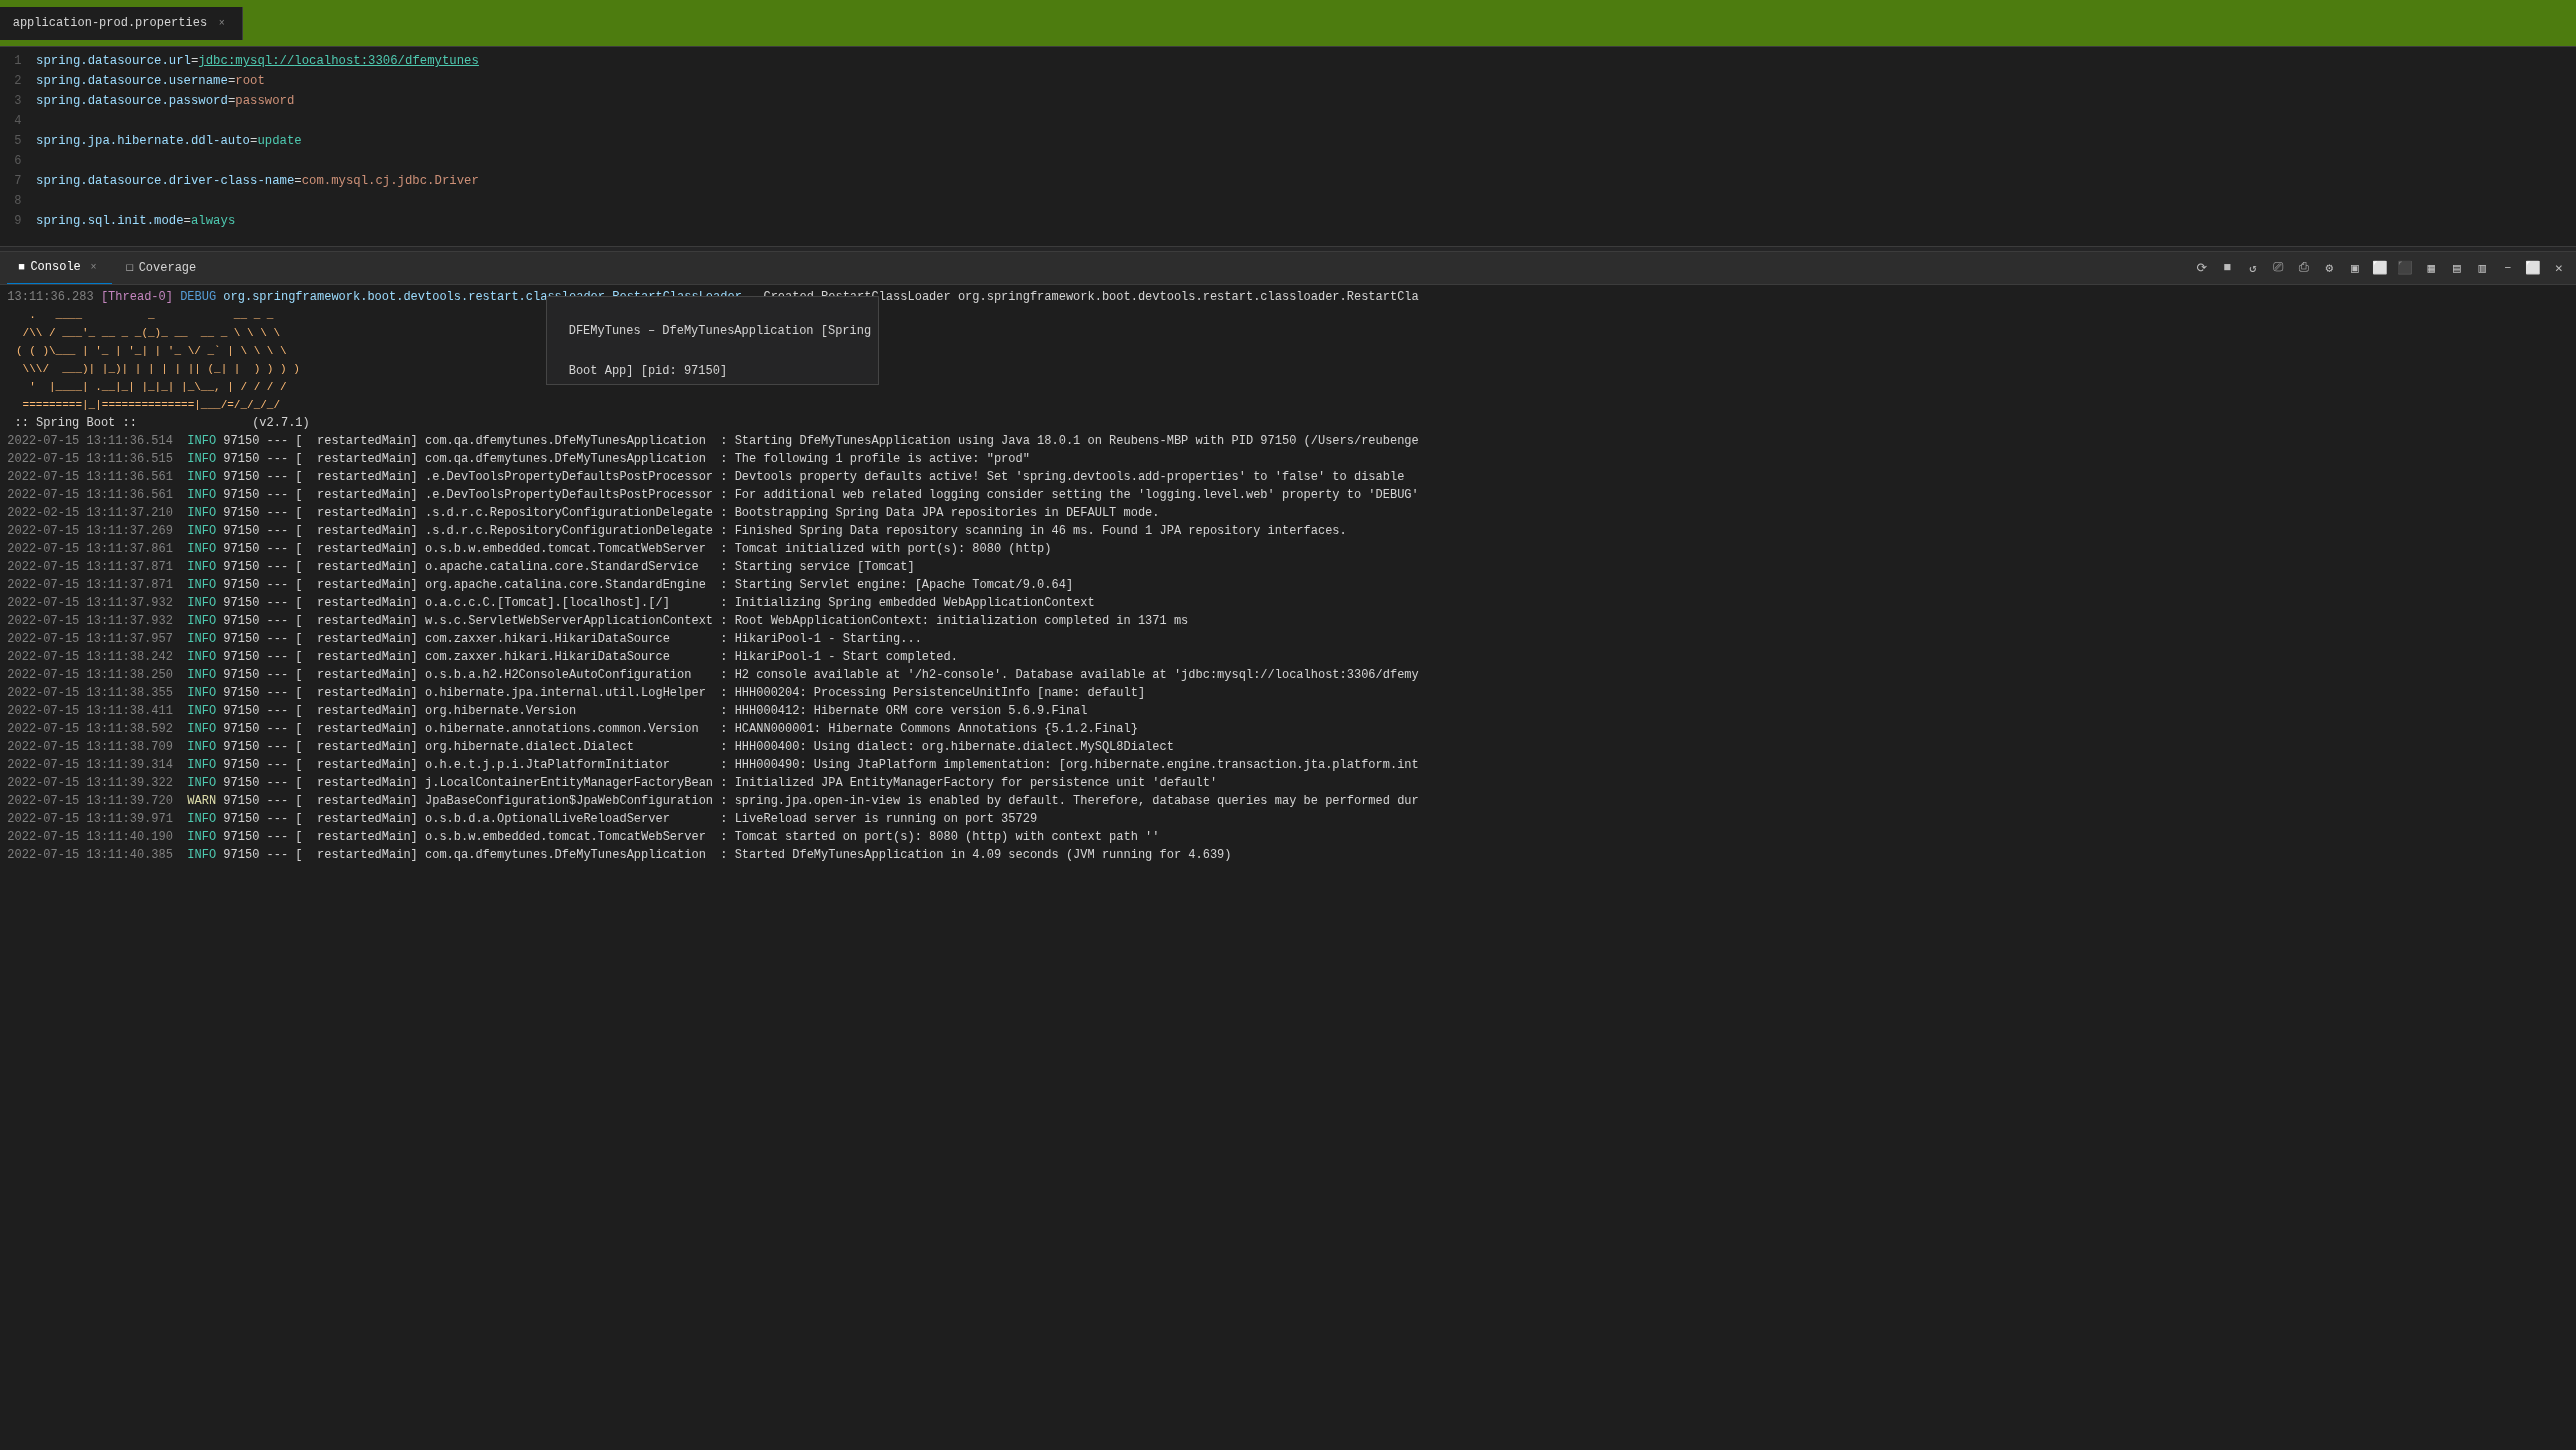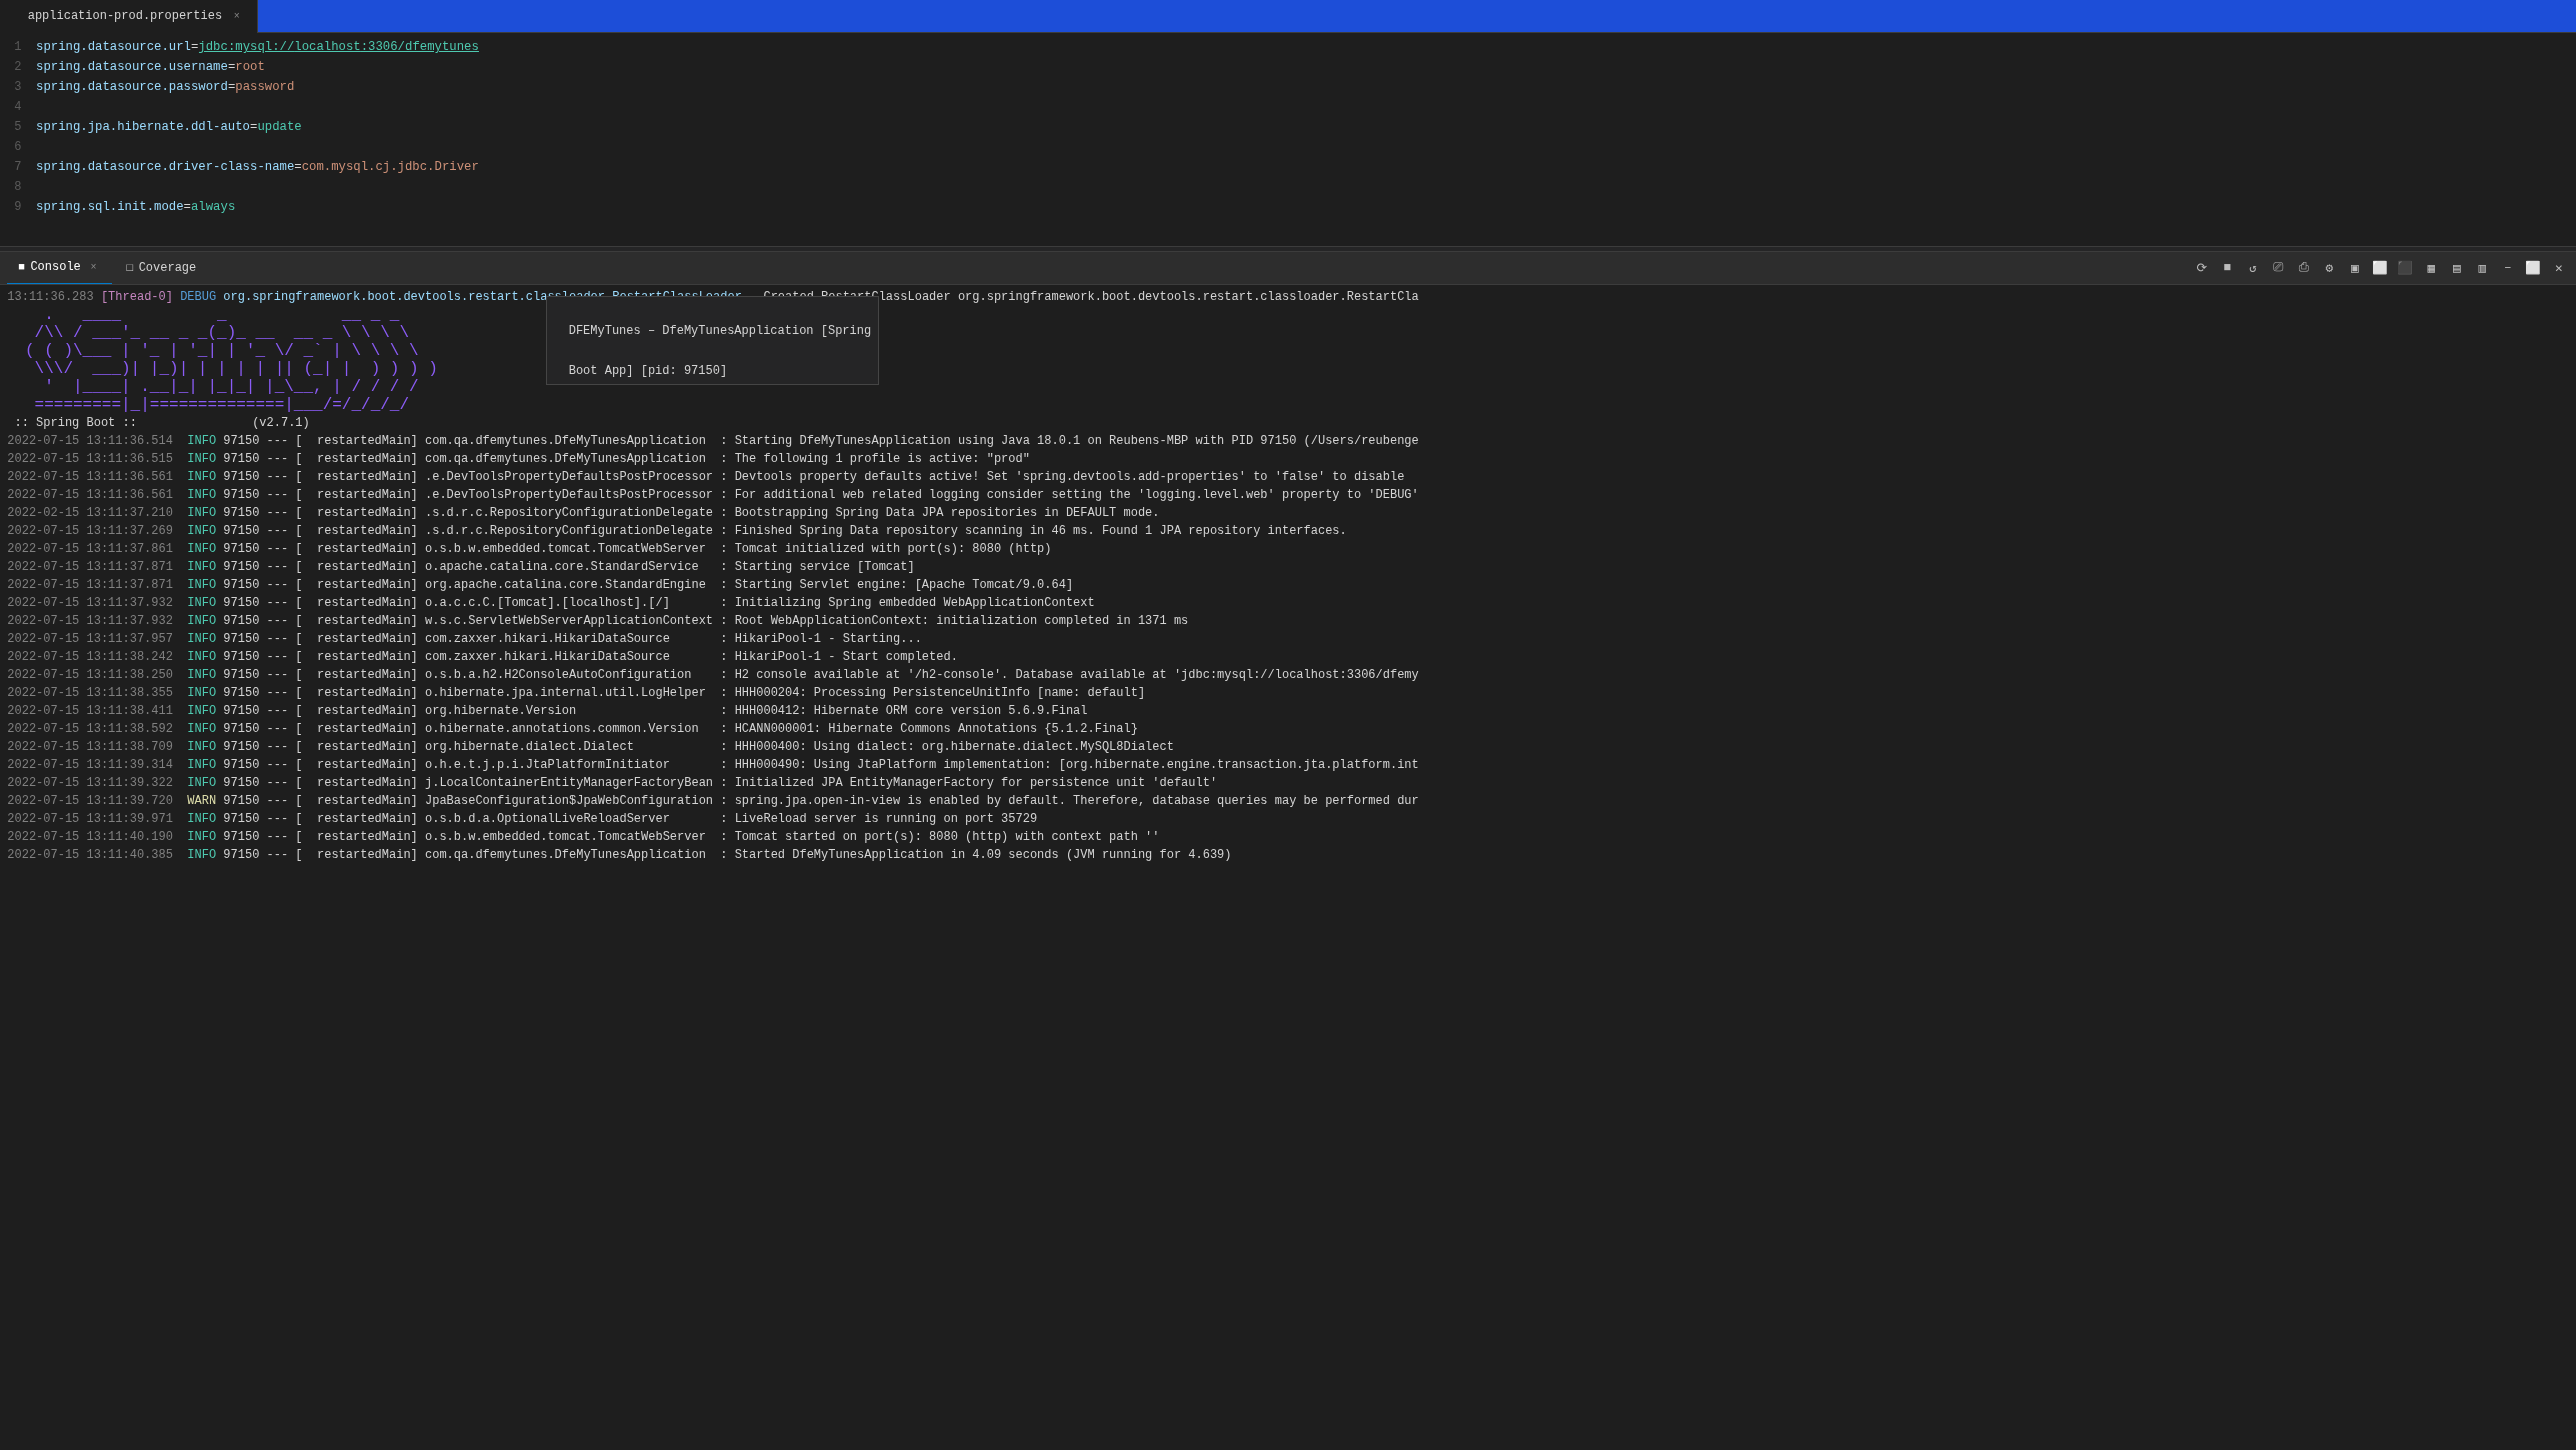--- a/index.html
+++ b/index.html
@@ -15,26 +15,25 @@
 
     
     #editor-area {
       background: #1e1e1e;
       height: 246px;
       position: relative;
     }
 
     
     #tab-bar {
-      background: #1d4ed8;
-      height: 33px;
+      background: #4d7c0f;
+      height: 47px;
       display: flex;
       align-items: center;
       border-bottom: 0.9px solid #3c3c3c;
-      margin-left: 15px;
     }
     .editor-tab {
       display: flex;
       align-items: center;
       padding: 0 12.7px;
       height: 33px;
       background: #1e1e1e;
       color: #d4d4d4;
       font-size: 12px;
       gap: 7.3px;
@@ -164,24 +163,24 @@
 
     .console-line {
       padding: 0 7.3px;
       white-space: pre;
       font-size: 12px;
       line-height: 18px;
       color: #d4d4d4;
     }
 
     .spring-art {
-      color: #8b5cf6;
-      font-size: 16px;
+      color: #fdba74;
+      font-size: 11px;
       line-height: 18px;
-      padding: 0 25px;
+      padding: 0 16px;
       white-space: pre;
     }
 
     
     .tooltip-box {
       position: absolute;
       background: #252526;
       border: 0.9px solid #454545;
       padding: 3.6px 7.3px;
       font-size: 12px;

